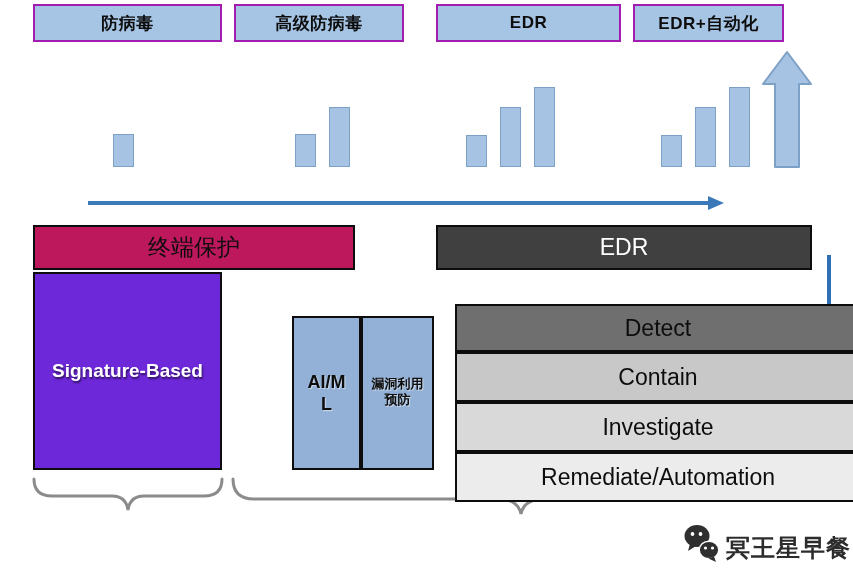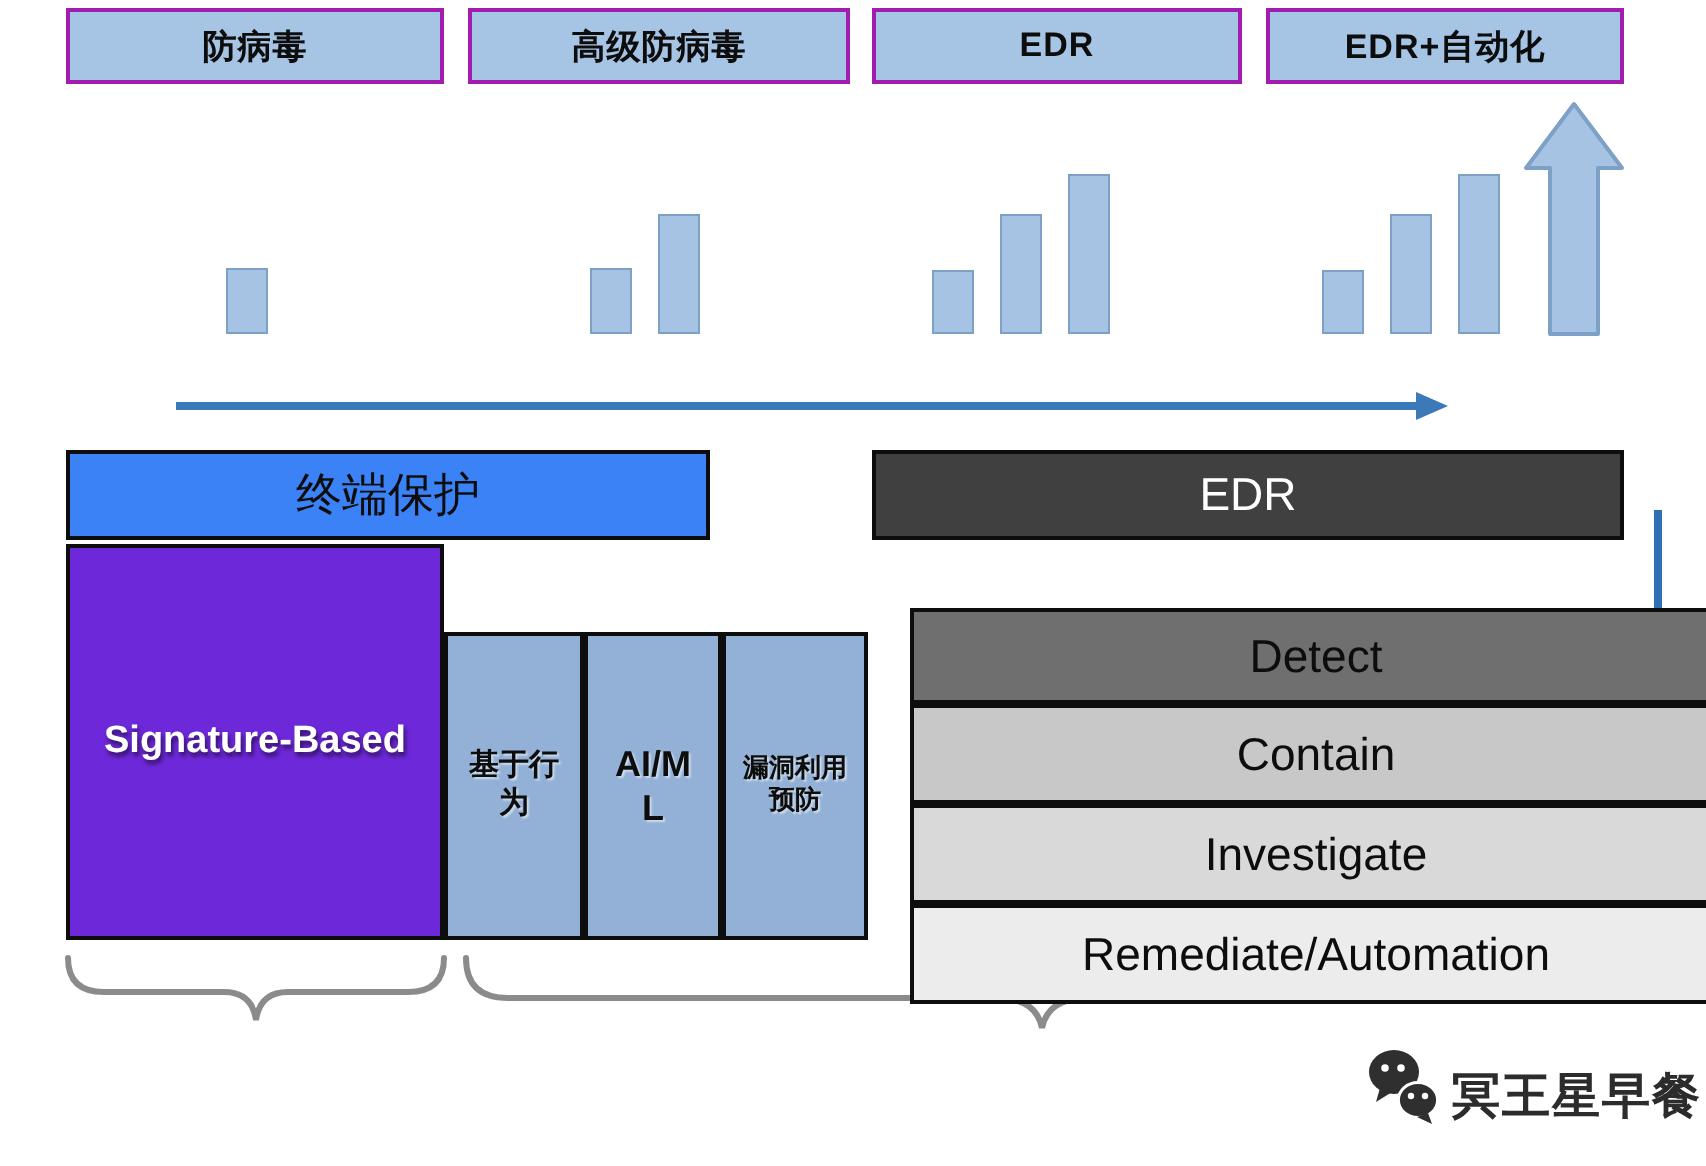--- a/index.html
+++ b/index.html
@@ -20,21 +20,21 @@
   }
   .bar{
     width:21px;background:#a6c3e3;border:1px solid #7da0c6;box-sizing:border-box;
   }
   
   .cell{
     position:absolute;box-sizing:border-box;border:2px solid #0d0d0d;
     display:flex;align-items:center;justify-content:center;text-align:center;
     color:#0d0d0d;
   }
-  .ep-header{left:33px;top:225px;width:322px;height:45px;background:#3b82f6;font-size:23px;}
+  .ep-header{left:33px;top:225px;width:322px;height:45px;background:#be185d;font-size:23px;}
   .edr-header{left:436px;top:225px;width:376px;height:45px;background:#404040;color:#ffffff;font-size:23px;}
   .sig{left:33px;top:272px;width:189px;height:198px;background:#6d28d9;color:#ffffff;
        font-size:19px;font-weight:700;text-shadow:1px 2px 2px rgba(0,0,0,.55);}
   .zeroday{left:222px;top:272px;width:212px;height:44px;background:#dce6f2;font-size:25px;}
   .subcol{top:316px;height:154px;background:#93b1d6;font-weight:700;white-space:pre-line;
           line-height:1.25;text-shadow:1px 1px 1px rgba(255,255,255,.55);}
   .c1{left:222px;width:70px;font-size:15px;}
   .c2{left:292px;width:69px;font-size:18px;}
   .c3{left:361px;width:73px;font-size:13px;font-family:Liberation Mono, monospace;}
   .edr-row{left:455px;width:406px;font-size:23px;margin-top:32px;}
@@ -47,23 +47,23 @@
   
   .watermark{position:absolute;left:684px;top:522px;display:flex;align-items:flex-end;gap:6px;}
   .wm-text{font-size:24px;font-weight:600;color:#2c2c2c;letter-spacing:1px;}
 </style>
 </head>
 <body>
 
 <div class="canvas">
 
   <div class="stage-box" style="left:33px;width:189px">防病毒</div>
-  <div class="stage-box" style="left:234px;width:191px">高级防病毒</div>
+  <div class="stage-box" style="left:234px;width:170px">高级防病毒</div>
   <div class="stage-box" style="left:436px;width:185px">EDR</div>
-  <div class="stage-box" style="left:633px;width:179px">EDR+自动化</div>
+  <div class="stage-box" style="left:633px;width:151px">EDR+自动化</div>
 
   <div class="bar-group" style="left:113px">
       <div class="bar" style="height: 33px;"></div>
     </div>
   <div class="bar-group" style="left:295px">
       <div class="bar" style="height: 33px;"></div>
       <div class="bar" style="height: 60px;"></div>
     </div>
   <div class="bar-group" style="left:466px">
       <div class="bar" style="height: 32px;"></div>
@@ -87,22 +87,20 @@
     <polygon points="822,470 836,470 829,484" fill="#2f6fb3"></polygon>
 
     <path d="M 34 479 Q 34 496 52 496 L 112 496 Q 126 496 128 510 Q 130 496 144 496 L 204 496 Q 222 496 222 479" fill="none" stroke="#8b8b8b" stroke-width="3" stroke-linecap="round"></path>
 
     <path d="M 233 479 Q 233 499 254 499 L 498 499 Q 518 499 521 514 Q 524 499 544 499 L 790 499 Q 812 499 812 479" fill="none" stroke="#8b8b8b" stroke-width="3" stroke-linecap="round"></path>
   </svg>
 
   <div class="cell ep-header">终端保护</div>
   <div class="cell edr-header">EDR</div>
   <div class="cell sig">Signature-Based</div>
-  <div class="cell subcol c1">基于行
-为</div>
   <div class="cell subcol c2">AI/M
 L</div>
   <div class="cell subcol c3">漏洞利用
 预防</div>
   <div class="cell edr-row r1">Detect</div>
   <div class="cell edr-row r2">Contain</div>
   <div class="cell edr-row r3">Investigate</div>
   <div class="cell edr-row r4">Remediate/Automation</div>
 
   <div class="watermark">

